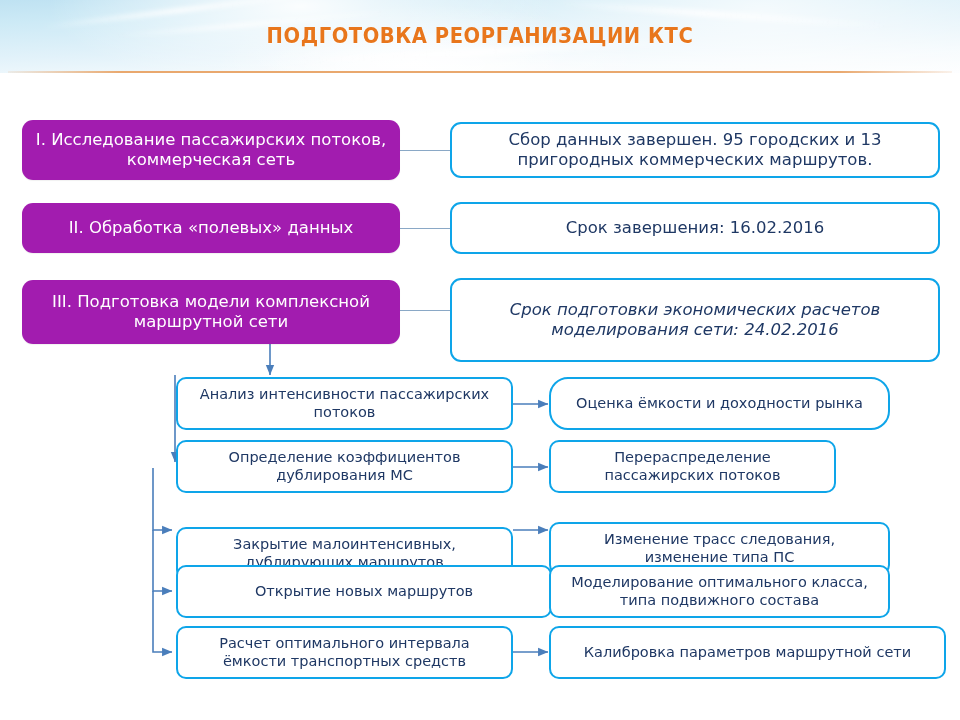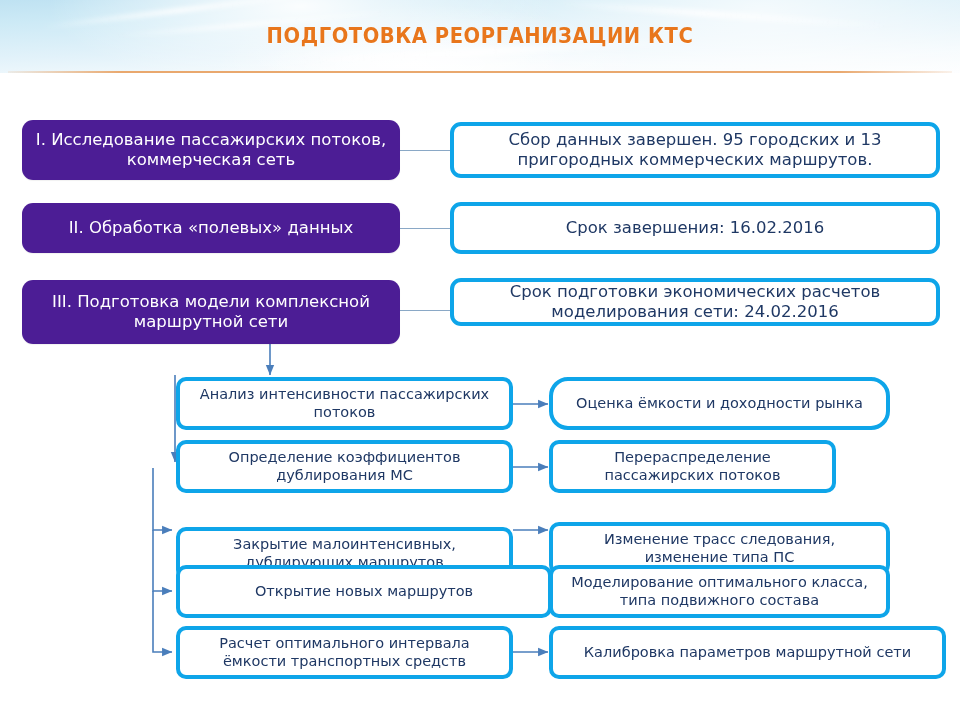--- a/index.html
+++ b/index.html
@@ -71,32 +71,32 @@
     position: absolute;
     box-sizing: border-box;
     display: flex;
     align-items: center;
     justify-content: center;
     text-align: center;
     line-height: 1.22;
   }
 
   .box.orange {
-    background: #4c1d95;
+    background: #a21caf;
     color: #ffffff;
     border-radius: 11px;
     font-size: 16.5px;
     padding: 2px 12px;
     box-shadow: 0 1px 1px rgba(0,0,0,0.06);
   }
 
   .box.white {
     background: #ffffff;
     color: #1f3864;
-    border: 4px solid #0ea5e9;
+    border: 2px solid #0ea5e9;
     border-radius: 11px;
     font-size: 16.5px;
     padding: 2px 14px;
   }
 
   .box.small {
     font-size: 14.5px;
     border-radius: 10px;
     padding: 2px 10px;
   }
@@ -168,21 +168,21 @@
 <div class="box orange" style="left:22px; top:203px; width:378px; height:50px;">
   <span class="txt">II. Обработка «полевых» данных</span>
 </div>
 <div class="box white" style="left:450px; top:202px; width:490px; height:52px;">
   <span class="txt">Срок завершения: 16.02.2016</span>
 </div>
 
 <div class="box orange" style="left:22px; top:280px; width:378px; height:64px;">
   <span class="txt">III.  Подготовка модели комплексной маршрутной сети</span>
 </div>
-<div class="box white" style="left:450px; top:278px; width:490px; height:48px;">
+<div class="box white" style="left:450px; top:278px; width:490px; height:84px;font-style:italic;">
   <span class="txt">Срок подготовки экономических расчетов моделирования сети: 24.02.2016</span>
 </div>
 
 <div class="box white small" style="left:176px; top:377px; width:337px; height:53px;">
   <span class="txt">Анализ интенсивности пассажирских потоков</span>
 </div>
 <div class="box white small" style="left:176px; top:440px; width:337px; height:53px;">
   <span class="txt">Определение коэффициентов дублирования МС</span>
 </div>
 <div class="box white small" style="left:176px; top:503px; width:337px; height:53px;margin-top:24px;">

